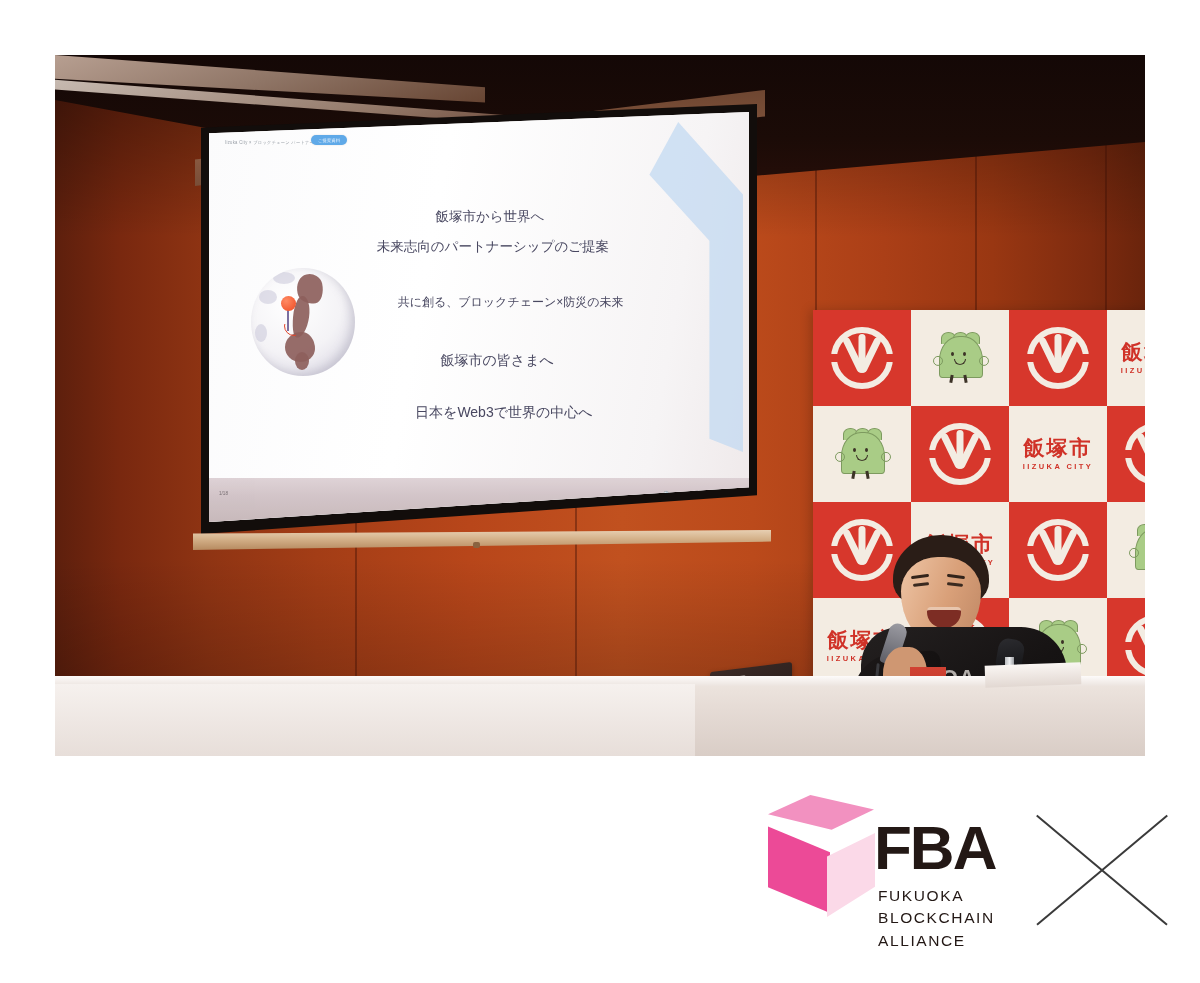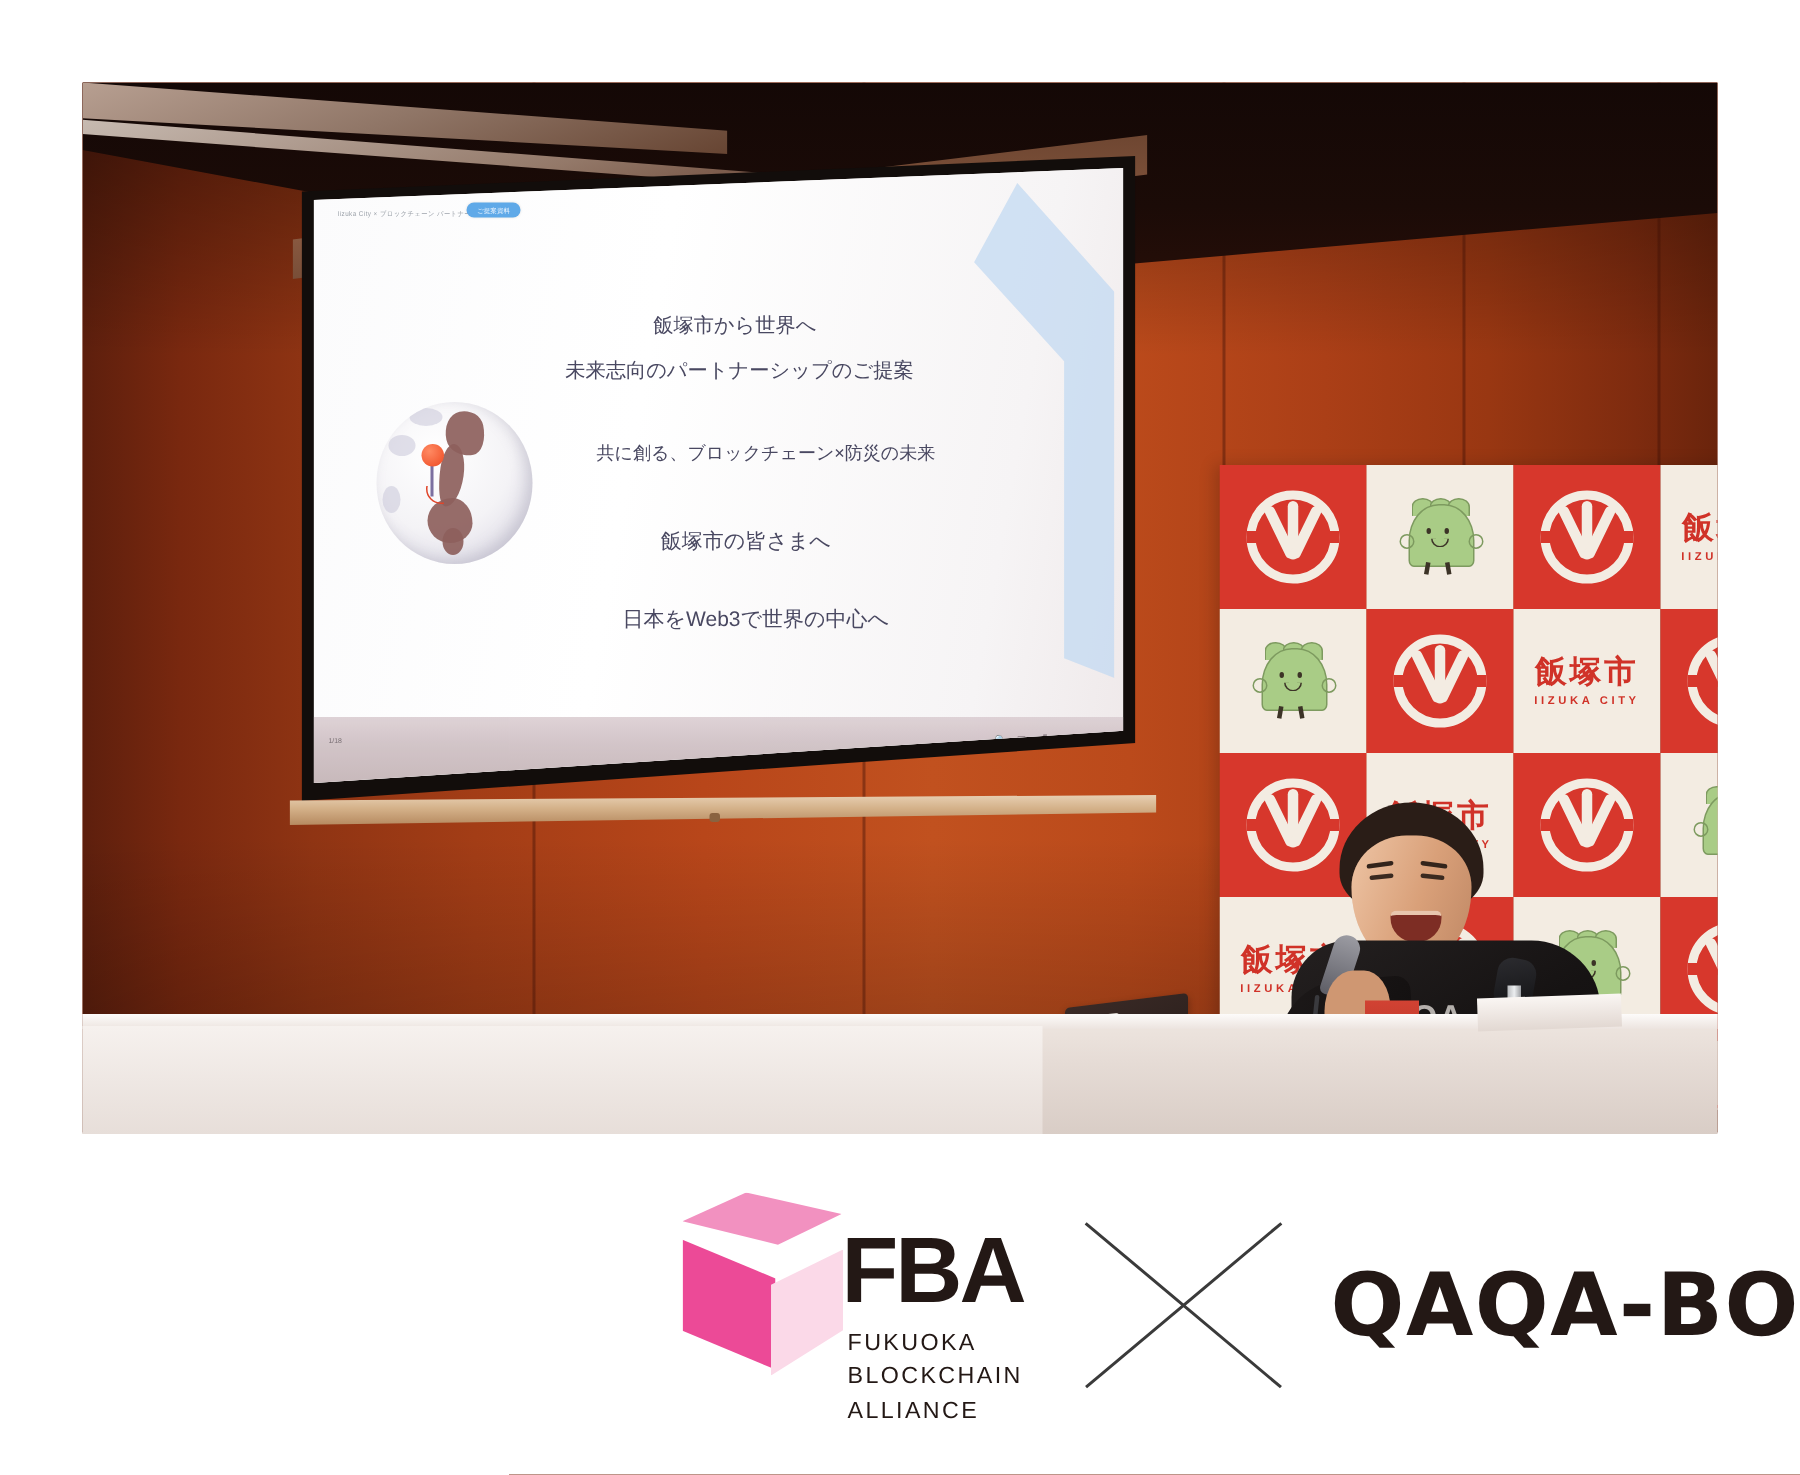--- a/index.html
+++ b/index.html
@@ -666,14 +666,13 @@
       <div>BLOCKCHAIN</div>
       <div>ALLIANCE</div>
     </div>
   </div>
 
   <div class="xmark">
     <div class="bar b1"></div>
     <div class="bar b2"></div>
   </div>
 
-  <div class="qaqa">QAQA-BO</div>
 </div>
 
 </body></html>

